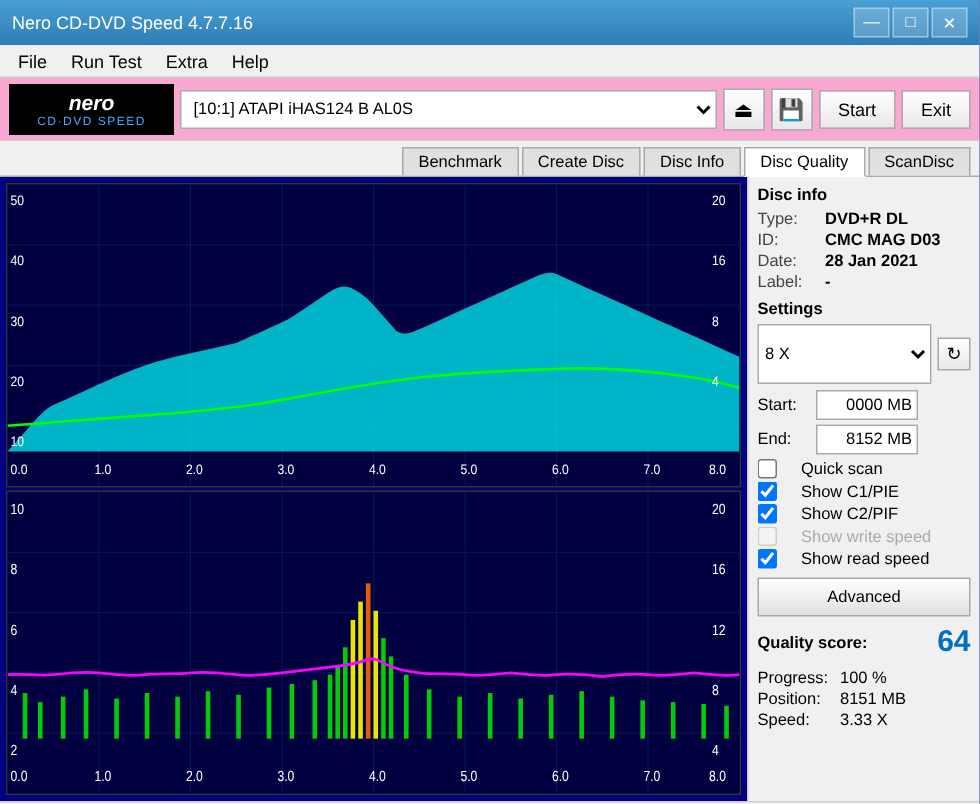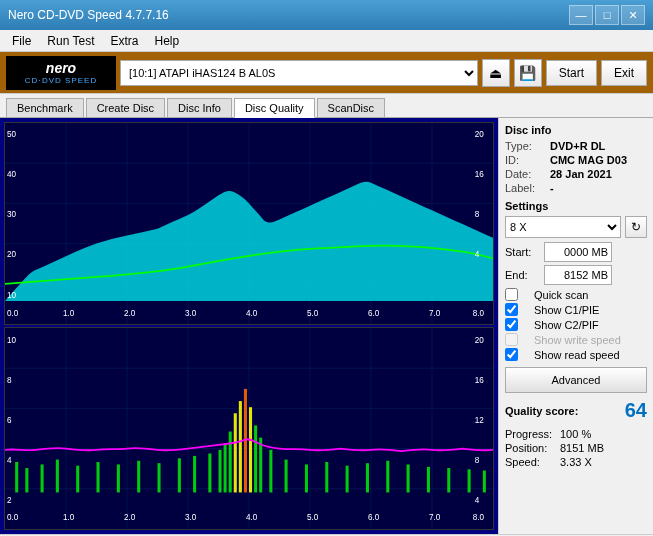--- a/index.html
+++ b/index.html
@@ -9,52 +9,52 @@
     .titlebar { background: linear-gradient(to bottom, #4a9fd4, #2e7db5); color: white; height: 30px; display: flex; align-items: center; padding: 0 8px; font-size: 12px; font-weight: normal; }
     .titlebar-title { flex: 1; }
     .titlebar-controls { display: flex; gap: 2px; }
     .titlebar-btn { width: 24px; height: 20px; background: rgba(255,255,255,0.2); border: 1px solid rgba(255,255,255,0.4); color: white; cursor: pointer; display: flex; align-items: center; justify-content: center; font-size: 11px; }
 
     
     .menubar { background: #f0f0f0; height: 22px; display: flex; align-items: center; padding: 0 4px; border-bottom: 1px solid #ccc; }
     .menubar-item { padding: 2px 8px; cursor: pointer; font-size: 12px; }
 
     
-    .toolbar { background: #a16207; height: 42px; display: flex; align-items: center; padding: 4px 6px; gap: 4px; border-bottom: 1px solid #ccc; }
+    .toolbar { background: #f9a8d4; height: 42px; display: flex; align-items: center; padding: 4px 6px; gap: 4px; border-bottom: 1px solid #ccc; }
     .nero-logo { width: 110px; height: 34px; background: black; display: flex; align-items: center; justify-content: center; flex-direction: column; }
     .nero-logo-text { color: white; font-size: 14px; font-style: italic; font-weight: bold; }
     .nero-logo-sub { color: #4af; font-size: 8px; letter-spacing: 1px; }
     .drive-select { flex: 1; height: 26px; border: 1px solid #aaa; background: white; font-size: 11px; padding: 2px 4px; }
     .toolbar-icon-btn { width: 28px; height: 28px; border: 1px solid #aaa; background: linear-gradient(to bottom, #fff, #e8e8e8); cursor: pointer; display: flex; align-items: center; justify-content: center; font-size: 14px; }
     .start-btn { height: 26px; padding: 0 12px; background: linear-gradient(to bottom, #fff, #e8e8e8); border: 1px solid #aaa; cursor: pointer; font-size: 12px; }
     .exit-btn { height: 26px; padding: 0 12px; background: linear-gradient(to bottom, #fff, #e8e8e8); border: 1px solid #aaa; cursor: pointer; font-size: 12px; }
 
     
-    .tabs { display: flex; padding: 4px 6px 0; gap: 2px; background: #f0f0f0; border-bottom: 1px solid #aaa; }
+    .tabs { display: flex; padding: 4px 6px 0; gap: 2px; background: #f0f0f0; border-bottom: 1px solid #aaa; justify-content: flex-end; }
     .tab { padding: 3px 10px; border: 1px solid #aaa; border-bottom: none; background: #e0e0e0; cursor: pointer; font-size: 11px; }
     .tab.active { background: white; border-bottom: 1px solid white; margin-bottom: -1px; z-index: 1; }
 
     
     .main { display: flex; height: calc(536px - 30px - 22px - 42px - 26px); }
 
     
     .charts-area { flex: 1; background: #000080; padding: 4px; display: flex; flex-direction: column; gap: 2px; overflow: hidden; }
 
     
     .chart-container { flex: 1; position: relative; background: #000040; border: 1px solid #333; }
 
     
     .right-panel { width: 155px; background: #f0f0f0; border-left: 1px solid #ccc; padding: 6px; font-size: 11px; overflow-y: auto; }
     .panel-section-title { font-weight: bold; margin-bottom: 4px; }
     .info-row { display: flex; margin-bottom: 2px; }
     .info-label { width: 45px; color: #444; }
     .info-value { flex: 1; font-weight: 600; }
     .settings-group { margin-top: 6px; }
     .speed-row { display: flex; gap: 4px; align-items: center; margin-bottom: 4px; }
-    .speed-select { flex: 1; height: 22px; border: 1px solid #aaa; background: white; font-size: 11px; }
+    .speed-select { flex: 1; height: 40px; border: 1px solid #aaa; background: white; font-size: 11px; }
     .refresh-icon-btn { width: 22px; height: 22px; border: 1px solid #aaa; background: linear-gradient(to bottom,#fff,#e8e8e8); cursor: pointer; display: flex; align-items: center; justify-content: center; font-size: 12px; }
     .mb-row { display: flex; align-items: center; margin-bottom: 3px; gap: 4px; }
     .mb-label { width: 35px; }
     .mb-input { width: 68px; height: 20px; border: 1px solid #aaa; text-align: right; padding: 0 3px; font-size: 11px; background: white; }
     .checkbox-row { display: flex; align-items: center; margin-bottom: 2px; gap: 16px; }
     .checkbox-row input[type=checkbox] { width: 13px; height: 13px; }
     .advanced-btn { width: 100%; height: 26px; background: linear-gradient(to bottom,#fff,#e0e0e0); border: 1px solid #aaa; cursor: pointer; font-size: 11px; margin-top: 4px; }
     .quality-row { display: flex; align-items: center; margin-top: 6px; }
     .quality-label { flex: 1; font-weight: bold; }
     .quality-value { font-size: 20px; font-weight: bold; color: #0070c0; }

